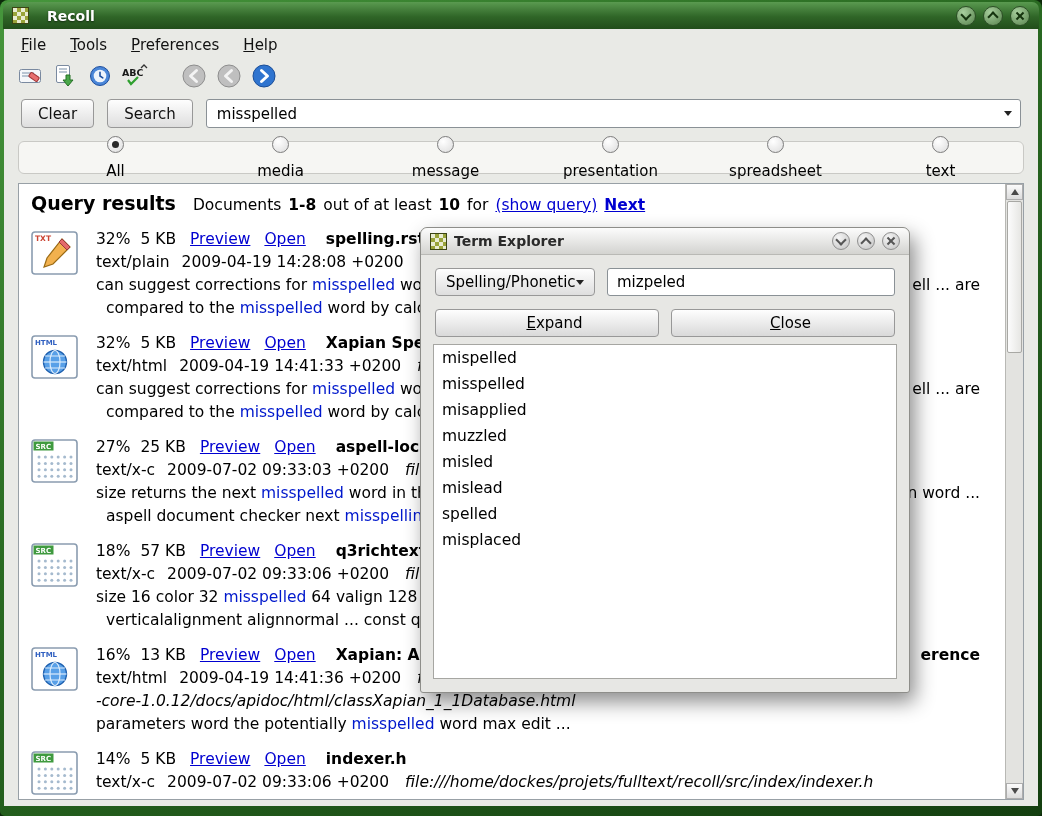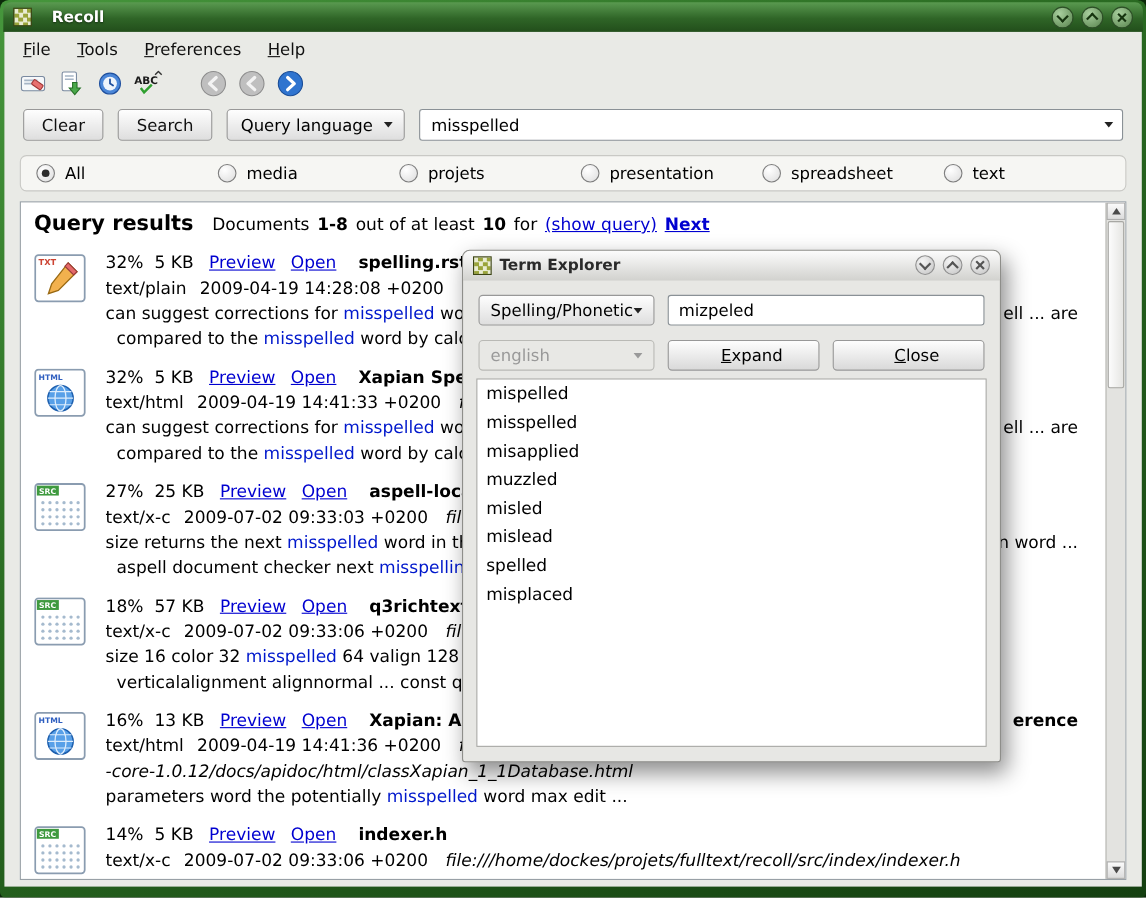--- a/index.html
+++ b/index.html
@@ -41,21 +41,21 @@
   .qcombo{display:flex;align-items:center;gap:10px;font-size:15px;height:27px;padding:0 10px 0 12px;
           border:1px solid #989898;border-radius:4px;background:linear-gradient(#fefefe,#dedede);cursor:pointer;}
   .arr{width:0;height:0;border-left:4px solid transparent;border-right:4px solid transparent;border-top:5px solid #222;}
   .combo-edit{flex:1;position:relative;height:29px;}
   .combo-edit input{width:100%;height:100%;box-sizing:border-box;border:1px solid #8a9196;border-radius:3px;
         background:#fff;font-family:inherit;font-size:15px;padding:0 26px 0 10px;}
   .combo-edit .arr{position:absolute;right:9px;top:12px;}
   
   .filters{position:absolute;top:112px;left:14px;right:14px;height:33px;border:1px solid #c9c9c5;border-radius:6px;
            background:#f6f6f3;display:flex;align-items:center;padding-left:14px;box-sizing:border-box;}
-  .filter-item{display:flex;align-items:center;gap:9px;width:165px;font-size:15px;cursor:pointer;}
+  .filter-item{display:flex;align-items:center;gap:9px;width:165px;font-size:15px;cursor:pointer;flex-direction:column;}
   .radio{width:15px;height:15px;border:1px solid #7d7d7d;border-radius:50%;
          background:radial-gradient(circle at 35% 30%,#fff,#dcdcdc);position:relative;flex:none;}
   .radio.selected::after{content:"";position:absolute;left:4px;top:4px;width:7px;height:7px;border-radius:50%;background:#2b2b2b;}
   
   .results{position:absolute;top:154px;left:14px;right:14px;bottom:6px;background:#fff;border:1px solid #98a0a6;overflow:hidden;}
   .res-scroll{position:absolute;inset:0 17px 0 0;overflow:hidden;padding:6px 26px 0 10px;}
   .res-header{display:flex;align-items:baseline;gap:7px;font-size:15.5px;margin:2px 0 14px 2px;}
   .rh-title{font-size:19px;font-weight:bold;margin-right:10px;}
   .lnk{color:#0000d0;text-decoration:underline;cursor:pointer;}
   .lnk.bold{font-weight:bold;}
@@ -185,42 +185,38 @@
           <svg width="26" height="26" viewBox="0 0 26 26">
             <circle cx="13" cy="13" r="11" fill="#2f74cf" stroke="#1a4d97"></circle>
             <path d="M10.5 7.5 L16.5 13 l-6 5.5" stroke="#ffffff" stroke-width="3" fill="none" stroke-linecap="round" stroke-linejoin="round"></path>
           </svg>
         </div>
       </div>
 
     <div class="searchrow">
       <button class="qbtn">Clear</button>
       <button class="qbtn">Search</button>
-      <div class="qcombo">
-        <span>Query language</span>
-        <span class="arr"></span>
-      </div>
       <div class="combo-edit">
         <input value="misspelled" style="">
         <span class="arr"></span>
       </div>
     </div>
 
     <div class="filters">
         <div class="filter-item">
           <span class="radio selected"></span>
           <span>All</span>
         </div>
         <div class="filter-item">
           <span class="radio"></span>
           <span>media</span>
         </div>
         <div class="filter-item">
           <span class="radio"></span>
-          <span>projets</span>
+          <span>message</span>
         </div>
         <div class="filter-item">
           <span class="radio"></span>
           <span>presentation</span>
         </div>
         <div class="filter-item">
           <span class="radio"></span>
           <span>spreadsheet</span>
         </div>
         <div class="filter-item">
@@ -533,24 +529,20 @@
       </div>
     </div>
     <div class="drow">
       <div class="dcombo">
         <span>Spelling/Phonetic</span>
         <span class="arr"></span>
       </div>
       <input class="dinput" value="mizpeled" style="">
     </div>
     <div class="drow">
-      <div class="dcombo disabled">
-        <span>english</span>
-        <span class="arr"></span>
-      </div>
       <button class="dbtn"><span class="u">E</span>xpand</button>
       <button class="dbtn"><span class="u">C</span>lose</button>
     </div>
     <div class="dtable">
       <div id="term-rows">
           <div class="trow">
             <span class="td-term">mispelled</span>
             <span class="td-count"></span>
           </div>
           <div class="trow">

